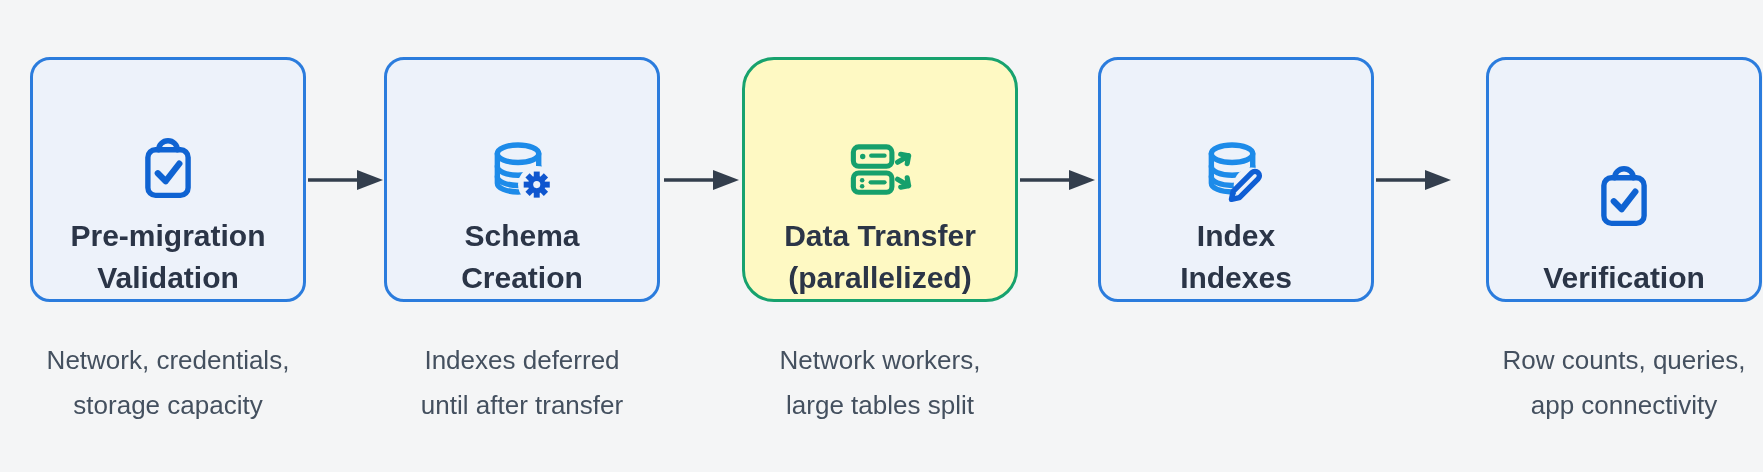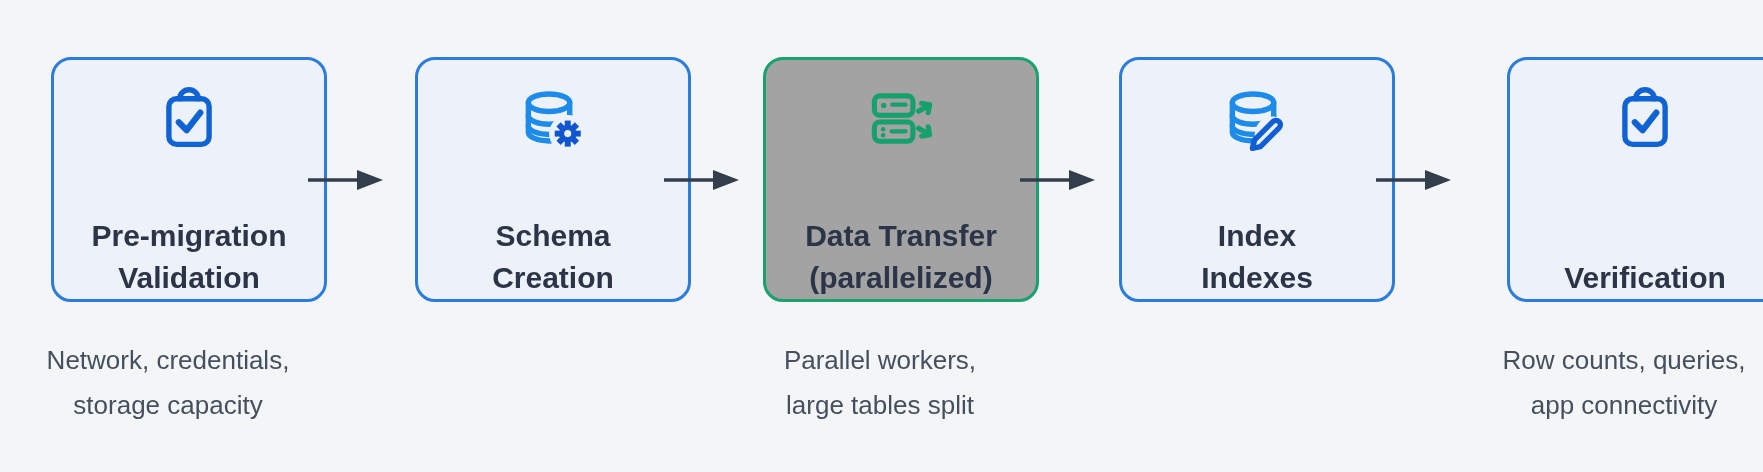--- a/index.html
+++ b/index.html
@@ -14,26 +14,25 @@
   .step { position: absolute; top: 57px; width: 276px; }
   .box {
     box-sizing: border-box;
     width: 276px;
     height: 245px;
     border-radius: 20px;
     border: 3px solid;
     display: flex;
     flex-direction: column;
     align-items: center;
-    justify-content: space-between;
+    justify-content: flex-end;
     padding-top: 26px;
-    margin-left: 21px;
   }
   .step.blue .box  { background: #edf2fa; border-color: #2b7cdd; }
-  .step.green .box { background: #a3a3a3; border-color: #17a26e; }
+  .step.green .box { background: #fef9c3; border-color: #17a26e; border-radius: 32px; }
   .icon { width: 68px; height: 68px; display: block; flex: 0 0 auto; }
   .icon svg { width: 68px; height: 68px; display: block; }
   .label {
     margin-top: 10px;
     font-size: 30px;
     font-weight: 700;
     line-height: 42px;
     color: #2b3547;
     text-align: center;
     white-space: pre-line;
@@ -83,21 +82,21 @@
 storage capacity</div>
   </div>
 
   <div class="flow-arrow" style="left:306px">
     <svg width="78" height="26" viewBox="0 0 78 26">
       <line x1="1" y1="13" x2="52" y2="13" stroke="#333e4d" stroke-width="3.6"></line>
       <polygon points="50,3 76,13 50,23" fill="#333e4d"></polygon>
     </svg>
   </div>
 
-  <div class="step blue" style="left:394px">
+  <div class="step blue" style="left:384px">
     <div class="box">
       <span class="icon">
         <svg viewBox="0 0 24 24" fill="none">
           <g stroke="#1d8be9" stroke-width="1.9" stroke-linecap="round">
             <ellipse cx="10.6" cy="5.9" rx="7.3" ry="3.1"></ellipse>
             <path d="M3.3 5.9 V16.3 c0 1.71 3.27 3.1 7.3 3.1 4.03 0 7.3-1.39 7.3-3.1 V5.9"></path>
             <path d="M3.3 10.4 c0 1.71 3.27 3.1 7.3 3.1 4.03 0 7.3-1.39 7.3-3.1"></path>
             <path d="M3.3 14 c0 1.71 3.27 3.1 7.3 3.1 4.03 0 7.3-1.39 7.3-3.1"></path>
           </g>
           <circle cx="17.2" cy="16.8" r="6.6" fill="#edf2fa"></circle>
@@ -111,20 +110,22 @@
             <line x1="20.45" y1="13.55" x2="19.05" y2="14.95"></line>
             <line x1="15.35" y1="18.65" x2="13.95" y2="20.05"></line>
           </g>
           <circle cx="17.2" cy="16.8" r="3.1" fill="#0f56cf"></circle>
           <circle cx="17.2" cy="16.8" r="1.25" fill="#edf2fa"></circle>
         </svg>
       </span>
       <div class="label">Schema
 Creation</div>
     </div>
+    <div class="caption">Indexes deferred
+until after transfer</div>
   </div>
 
   <div class="flow-arrow" style="left:662px">
     <svg width="78" height="26" viewBox="0 0 78 26">
       <line x1="1" y1="13" x2="52" y2="13" stroke="#333e4d" stroke-width="3.6"></line>
       <polygon points="50,3 76,13 50,23" fill="#333e4d"></polygon>
     </svg>
   </div>
 
   <div class="step green" style="left:742px">
@@ -138,21 +139,21 @@
           <circle cx="5.7" cy="15.3" r="0.8" fill="#16a06c" stroke="none"></circle>
           <circle cx="5.7" cy="17.4" r="0.8" fill="#16a06c" stroke="none"></circle>
           <line x1="8.7" y1="16" x2="13.6" y2="16" stroke-width="1.5"></line>
           <path d="M18.2 8.9 l3.9-2.3 m-2.8-.5 l2.8.5-.5 2.8"></path>
           <path d="M18.2 14.9 l3.9 2.3 m-.5-2.8 l.5 2.8-2.8.5"></path>
         </svg>
       </span>
       <div class="label">Data Transfer
 (parallelized)</div>
     </div>
-    <div class="caption">Parallel workers,
+    <div class="caption">Network workers,
 large tables split</div>
   </div>
 
   <div class="flow-arrow" style="left:1018px">
     <svg width="78" height="26" viewBox="0 0 78 26">
       <line x1="1" y1="13" x2="52" y2="13" stroke="#333e4d" stroke-width="3.6"></line>
       <polygon points="50,3 76,13 50,23" fill="#333e4d"></polygon>
     </svg>
   </div>
 

